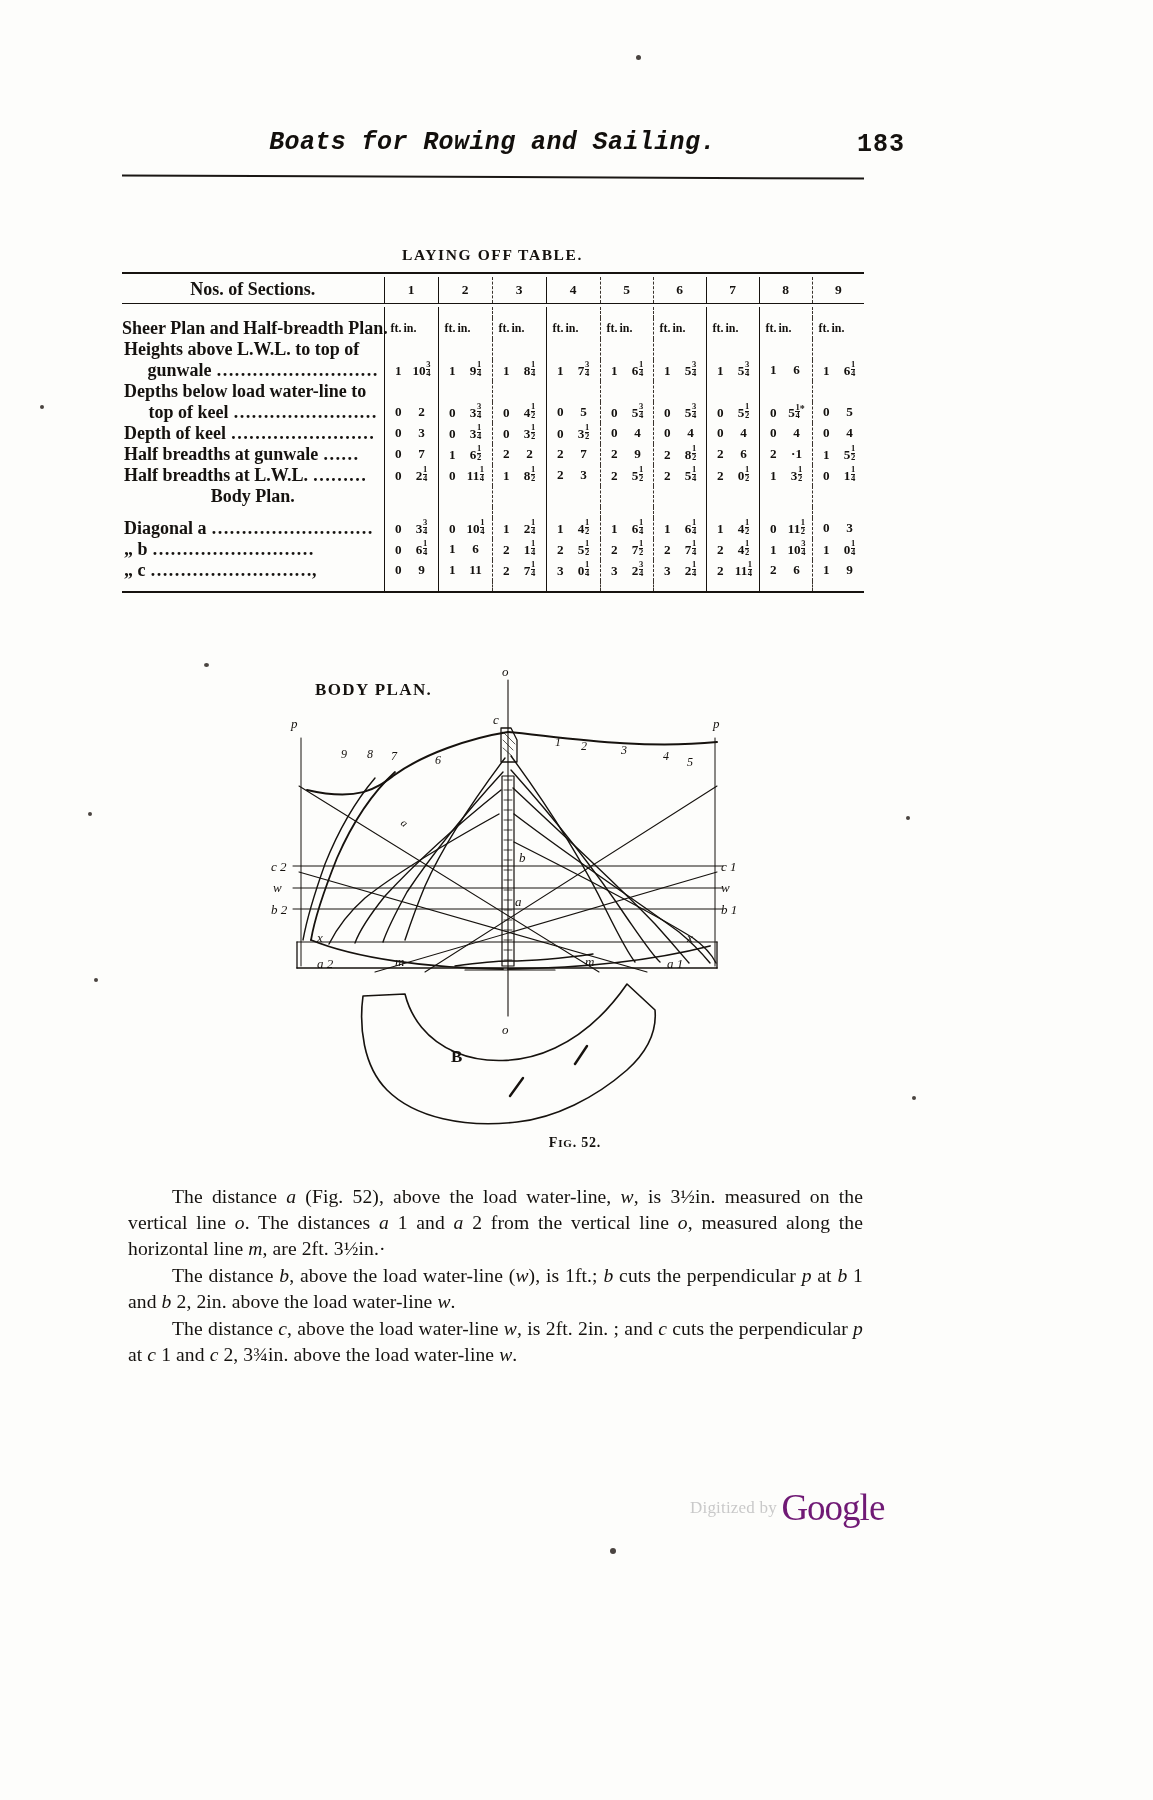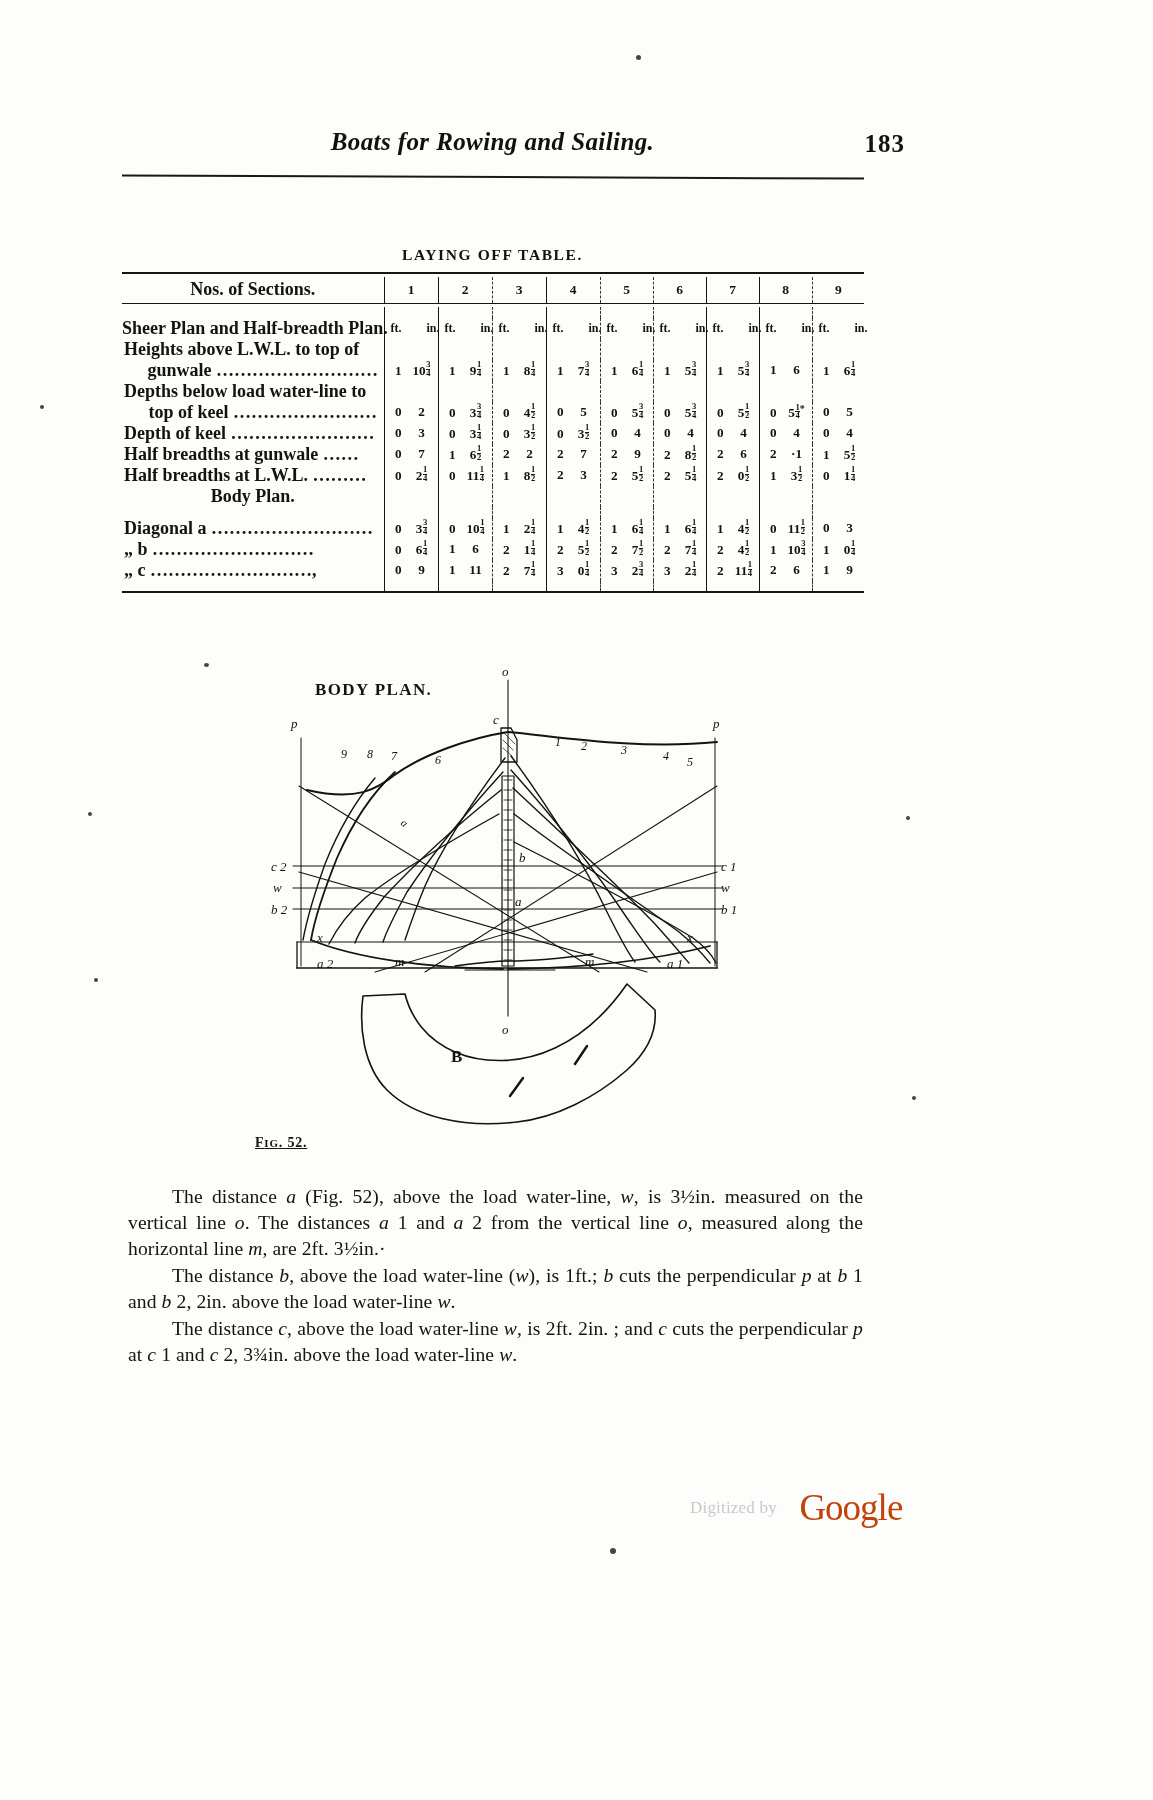--- a/index.html
+++ b/index.html
@@ -23,20 +23,21 @@
     background: #fdfdfb;
   }
 
   
   .runhead {
     position: absolute;
     left: 120px;
     top: 128px;
     width: 745px;
     height: 46px;
+    font-family: Liberation Mono, monospace;
   }
   .runhead-title {
     position: absolute;
     left: 0; right: 0;
     top: 0;
     text-align: center;
     font-style: italic;
     font-weight: 700;
     font-size: 25px;
     letter-spacing: .4px;
@@ -125,21 +126,21 @@
   .unit {
     display: inline-block;
     width: 17px;
     text-align: right;
     padding-right: 2px;
     font-size: 12px;
   }
   .unit2 {
     display: inline-block;
     width: 36px;
-    text-align: right;
+    text-align: left;
     font-size: 12px;
   }
   .colnum { text-align: center; font-size: 13.5px; }
   .rowh { height: 26px; }
   .rowd { height: 21px; }
   .rowspacer { height: 11px; }
 
   sup.st { font-size: 10px; vertical-align: super; }
 
   .frac {
@@ -177,25 +178,24 @@
     top: 14px;
     font-weight: 700;
     font-size: 17px;
     letter-spacing: 1.4px;
   }
   .figcap {
     position: absolute;
     left: 255px;
     top: 1135px;
     width: 640px;
-    text-align: left;
+    text-align: center;
     font-weight: 700;
     font-size: 14px;
     letter-spacing: .8px;
-    text-decoration: underline;
   }
   .figcap .sm { font-size: 11px; }
 
   
   .bodytext {
     position: absolute;
     left: 128px;
     top: 1184px;
     width: 735px;
     font-size: 19.6px;
@@ -215,22 +215,22 @@
     height: 48px;
     color: #c9c9c9;
     font-size: 17px;
     letter-spacing: .2px;
     white-space: nowrap;
   }
   .gwm .big {
     font-size: 37px;
     letter-spacing: -1px;
     vertical-align: -7px;
-    margin-left: 18px;
-    color: #c2410c;
+    margin-left: 0;
+    color: #701a75;
   }
 
   .speck { position: absolute; background: #4a4440; border-radius: 50%; }
 </style>
 </head>
 <body>
 
 <div class="page">
 
   <div class="runhead">

